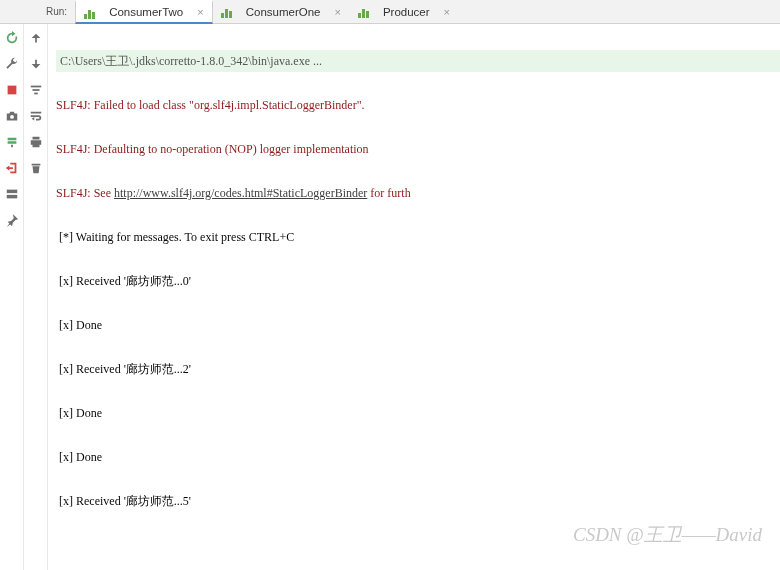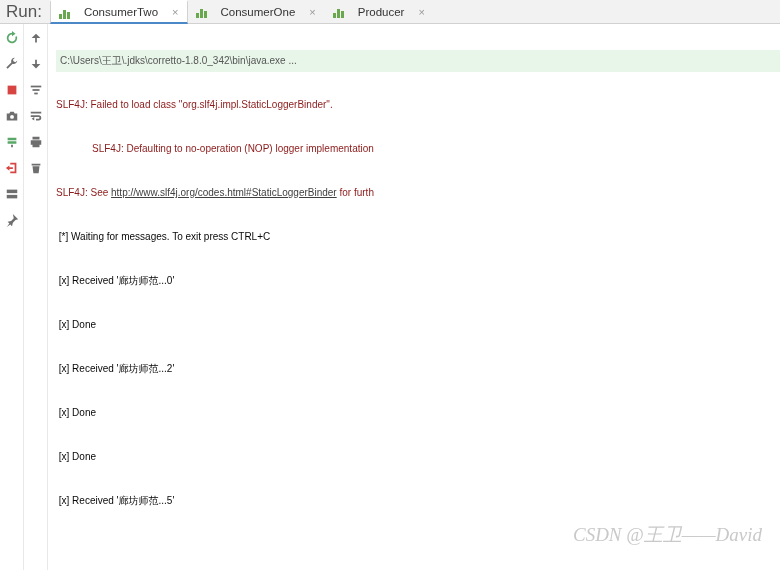--- a/index.html
+++ b/index.html
@@ -17,21 +17,22 @@
   .top-bar {
     height: 24px;
     display: flex;
     align-items: center;
     border-bottom: 1px solid #d1d1d1;
     background: #f2f2f2;
   }
   .run-label {
     padding: 0 8px 0 6px;
     color: #555;
-    font-size: 17px;
+    font-size: 10px;
+    margin-left: 40px;
   }
   .tabs {
     display: flex;
     height: 100%;
     align-items: stretch;
   }
   .tab {
     display: flex;
     align-items: center;
     padding: 0 8px;
@@ -81,22 +82,22 @@
     background: #fff;
   }
   .gicon {
     width: 16px; height: 16px;
     display:flex; align-items:center; justify-content:center;
     color:#6e6e6e; font-size:13px;
   }
   .gicon svg { width:14px; height:14px; }
   .console {
     flex: 1;
-    font-family: Liberation Sans, sans-serif;
-    font-size: 10px;
+    font-family: Liberation Serif, serif;
+    font-size: 12px;
     line-height: 22px;
     padding: 4px 0 4px 8px;
     white-space: pre;
     overflow: hidden;
     color: #080808;
   }
   .cmd-line { background:#e8f5e9; display:inline-block; padding:0 4px; color:#555; }
   .err { color:#8c1a1a; }
   .link { color:#404040; text-decoration: underline; }
   .watermark {
@@ -221,21 +222,21 @@
     <div class="gicon">
         <svg viewBox="0 0 16 16">
           <path fill="#6e6e6e" d="M3 3h10v2H3zM4 6h8l-1 8H5z"></path>
         </svg>
       </div>
   </div>
 
   <div class="console">
 <span class="cmd-line" style="display: block;">C:\Users\王卫\.jdks\corretto-1.8.0_342\bin\java.exe ...</span>
 <span class="err" style="display: block;">SLF4J: Failed to load class "org.slf4j.impl.StaticLoggerBinder".</span>
-<span class="err" style="display: block; margin-left: 36px;">SLF4J: Defaulting to no-operation (NOP) logger implementation</span>
+<span class="err" style="display: block;">SLF4J: Defaulting to no-operation (NOP) logger implementation</span>
 <span class="err" style="display: block;"><span>SLF4J: See </span><a class="link">http://www.slf4j.org/codes.html#StaticLoggerBinder</a><span> for furth</span></span>
 <span style="display: block;"> [*] Waiting for messages. To exit press CTRL+C</span>
 <span style="display: block;"> [x] Received '廊坊师范...0'</span>
 <span style="display: block;"> [x] Done</span>
 <span style="display: block;"> [x] Received '廊坊师范...2'</span>
 <span style="display: block;"> [x] Done</span>
 <span style="display: block;"> [x] Done</span>
 <span style="display: block;"> [x] Received '廊坊师范...5'</span>
 
 

